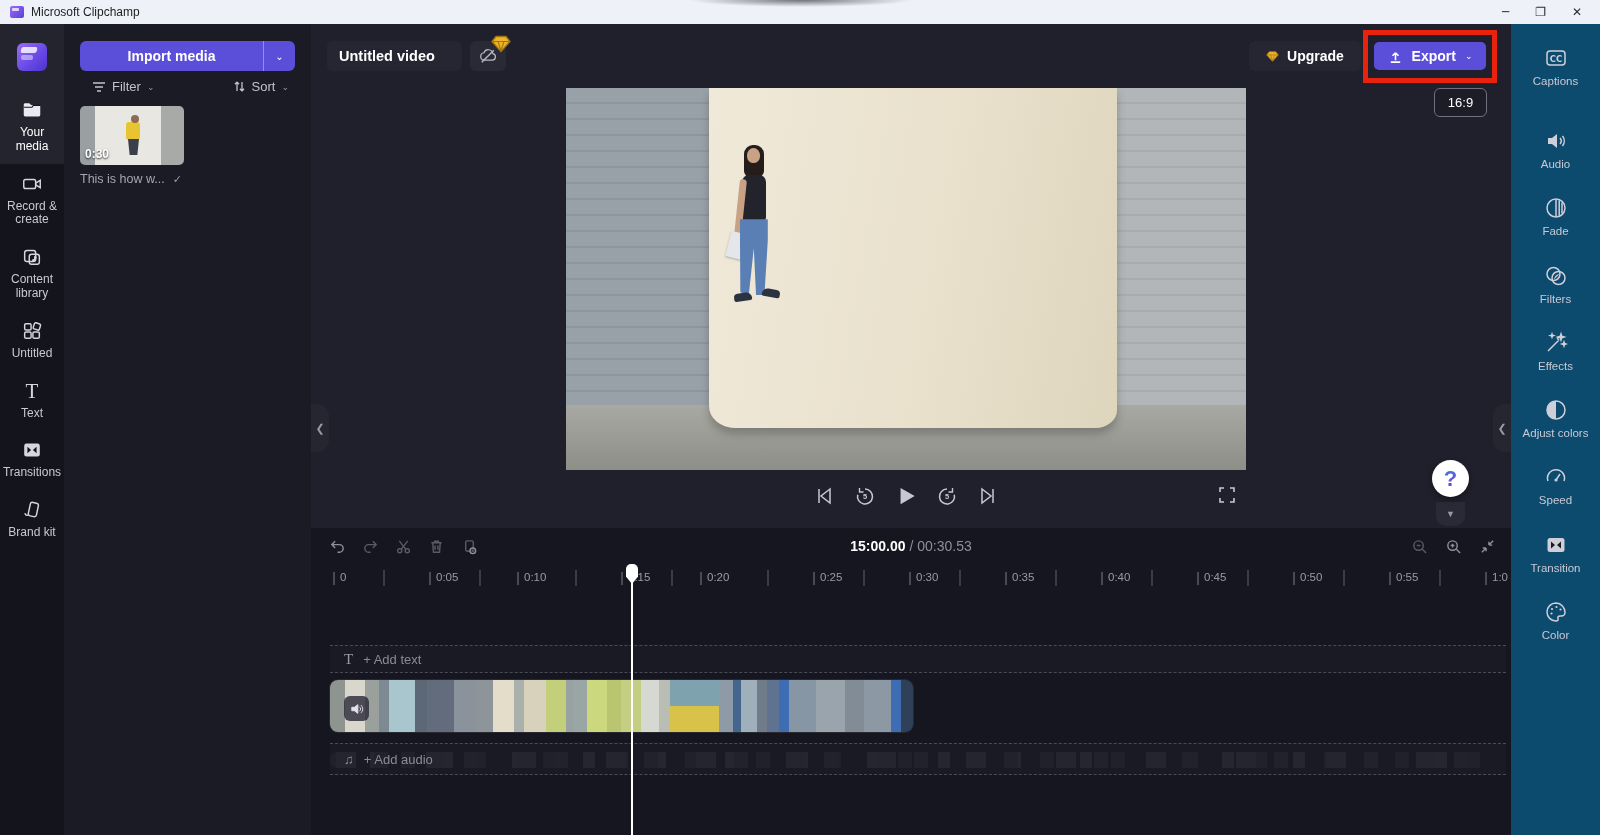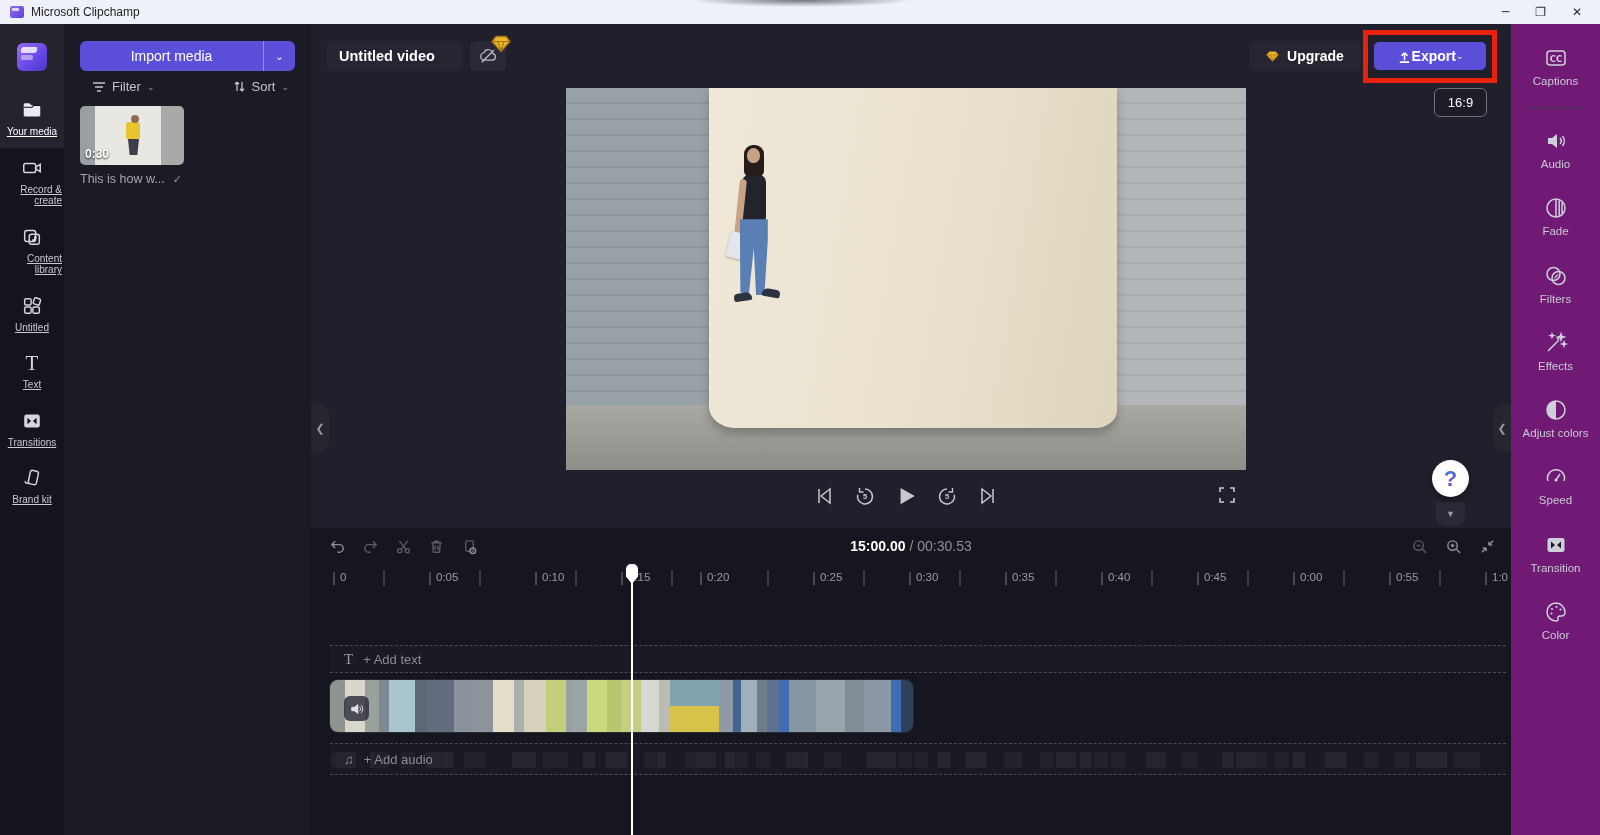--- a/index.html
+++ b/index.html
@@ -17,28 +17,28 @@
   .tb-btn { font-size:12px; color:#2a2a2e; line-height:1; cursor:default; font-family:"DejaVu Sans",sans-serif; }
 
   
   .left-rail { position:absolute; left:0; top:24px; width:64px; height:811px; background:#14141d; z-index:5; }
   .rail-logo-block { width:64px; height:66px; background:#24242f; display:flex; align-items:center; justify-content:center; }
   .rail-logo { width:30px; height:28px; border-radius:6px; background:linear-gradient(135deg,#9a6df5 0%,#6a4ae8 55%,#4d33c8 100%); position:relative; overflow:hidden; }
   .rail-logo::before { content:""; position:absolute; left:4px; top:4px; width:16px; height:6px; background:rgba(255,255,255,.8); border-radius:2px; transform:skewX(-12deg); }
   .rail-logo::after { content:""; position:absolute; left:4px; top:12px; width:12px; height:5px; background:rgba(255,255,255,.45); border-radius:2px; }
   .rail-item { width:64px; padding:9px 2px 10px; display:flex; flex-direction:column; align-items:center; gap:5px; color:#c9c9d4; cursor:pointer; }
   .rail-item.active { background:#24242f; color:#ffffff; }
-  .rail-item .lbl { font-size:10px; text-align:right; line-height:1.15;text-decoration:underline; }
+  .rail-item .lbl { font-size:12px; text-align:center; line-height:1.15; }
   .rail-item svg { width:22px; height:22px; stroke:#d6d6e0; fill:none; stroke-width:1.6; }
   .rail-item .tglyph { font-family:"Liberation Serif","DejaVu Serif",serif; font-size:21px; color:#d6d6e0; line-height:22px; }
 
   
   .media-panel { position:absolute; left:64px; top:24px; width:247px; height:811px; background:#1b1b26; z-index:4; }
   .import-row { display:flex; padding:17px 16px 0; }
-  .import-btn { flex:1; height:30px; background:#5b4fd9; border-radius:6px 0 0 6px; color:#fff; font-size:14px; font-weight:400; display:flex; align-items:center; justify-content:center; cursor:pointer; }
+  .import-btn { flex:1; height:30px; background:#5b4fd9; border-radius:6px 0 0 6px; color:#fff; font-size:14px; font-weight:700; display:flex; align-items:center; justify-content:center; cursor:pointer; }
   .import-chevron { width:32px; height:30px; background:#5b4fd9; border-left:1px solid rgba(255,255,255,.35); border-radius:0 6px 6px 0; color:#fff; display:flex; align-items:center; justify-content:center; font-size:10px; cursor:pointer; }
   .filter-row { display:flex; justify-content:space-between; padding:8px 22px 0 28px; color:#c2c2cd; font-size:13px; }
   .chip { display:flex; align-items:center; gap:6px; cursor:pointer; }
   .chip .cv { font-size:9px; color:#9a9aa6; }
   .thumb-card { margin:12px 0 0 16px; width:104px; cursor:pointer; }
   .thumb { width:104px; height:59px; border-radius:5px; position:relative; overflow:hidden;
     background:linear-gradient(90deg,#9aa0a2 0 14%,#e9e7e2 14% 78%,#a8aaa8 78%);
   }
   .thumb::before { content:""; position:absolute; left:46px; top:16px; width:14px; height:18px; background:#e8c530; border-radius:3px; }
   .thumb::after { content:""; position:absolute; left:48px; top:33px; width:11px; height:16px; background:#3a3f4a; clip-path:polygon(0 0,100% 0,85% 100%,15% 100%); }
@@ -48,21 +48,21 @@
   .thumb-name .ck { font-size:11px; color:#9a9aa6; }
 
   
   .canvas { position:absolute; left:311px; top:24px; width:1200px; height:811px; background:#20202c; z-index:3; }
   .proj-input { position:absolute; left:16px; top:17px; width:135px; height:30px; background:#262633; border:none; border-radius:6px; color:#fff; font-size:14.5px; font-weight:700; padding:0 12px; font-family:inherit; }
   .cloud-btn { position:absolute; left:159px; top:17px; width:36px; height:30px; background:#2a2a37; border-radius:6px; display:flex; align-items:center; justify-content:center; cursor:pointer; }
   .cloud-btn svg { width:20px; height:20px; stroke:#b9b9c4; fill:none; stroke-width:1.5; }
   .gem-badge { position:absolute; right:-5px; top:-7px; }
   .gem { width:13px; height:11px; }
   .upgrade-btn { position:absolute; left:938px; top:17px; width:112px; height:30px; background:#262633; border-radius:6px; display:flex; align-items:center; justify-content:center; gap:8px; color:#fff; font-size:14px; font-weight:700; cursor:pointer; }
-  .export-btn { position:absolute; left:1063px; top:18px; width:112px; height:28px; background:#5b4fd9; border-radius:5px; display:flex; align-items:center; justify-content:center; color:#fff; font-size:14px; font-weight:700; cursor:pointer; }
+  .export-btn { position:absolute; left:1063px; top:18px; width:112px; height:28px; background:#5b4fd9; border-radius:5px; display:flex; align-items:center; justify-content:center; gap:9px; color:#fff; font-size:14px; font-weight:700; cursor:pointer; }
   .export-btn svg { width:15px; height:15px; stroke:#fff; fill:none; stroke-width:1.7; }
   .export-btn .cv { font-size:9px; font-weight:400; }
   .red-box { position:absolute; left:1052px; top:6px; width:134px; height:53px; border:5px solid #e8220c; z-index:40; pointer-events:none; }
   .aspect-badge { position:absolute; left:1123px; top:64px; width:53px; height:29px; border:1px solid #70707e; border-radius:6px; background:#1d1d28; color:#fff; font-size:13px; display:flex; align-items:center; justify-content:center; cursor:pointer; }
 
   
   .preview { position:absolute; left:255px; top:64px; width:680px; height:382px; background:#17171f; overflow:hidden; }
   .pv-floor { position:absolute; left:0; bottom:0; width:100%; height:17%; background:linear-gradient(180deg,#a9a9a4,#8e8e89); }
   .pv-wall-l { position:absolute; left:0; top:0; width:22%; height:83%; background:repeating-linear-gradient(180deg,#99a1a8 0 14px,#8e969d 14px 16px); }
   .pv-wall-r { position:absolute; right:0; top:0; width:20%; height:83%; background:repeating-linear-gradient(180deg,#b3b6b8 0 14px,#a9acae 14px 16px); }
@@ -125,21 +125,21 @@
   .video-clip { position:absolute; left:19px; top:88px; width:583px; height:52px; border-radius:8px; overflow:hidden; display:flex; cursor:pointer; box-shadow:0 0 0 1px rgba(255,255,255,.08); }
   .seg { height:100%; flex:1; }
   .speaker-badge { position:absolute; left:14px; top:16px; width:25px; height:25px; background:rgba(40,40,55,.8); border-radius:6px; display:flex; align-items:center; justify-content:center; z-index:3; }
   .speaker-badge svg { width:14px; height:14px; stroke:#e2e2ea; fill:#e2e2ea; stroke-width:1; }
 
   .playhead { position:absolute; left:313px; top:540px; width:16px; height:271px; z-index:25; pointer-events:none; }
   .ph-line { position:absolute; left:7px; top:10px; width:2px; height:261px; background:#fff; }
   .ph-head { position:absolute; left:2px; top:0; width:12px; height:20px; background:#fff; border-radius:5px 5px 2px 2px; clip-path:polygon(0 0,100% 0,100% 62%,50% 100%,0 62%); cursor:ew-resize; pointer-events:auto; }
 
   
-  .right-rail { position:absolute; left:1511px; top:24px; width:89px; height:811px; background:#701a75; z-index:5; display:flex; flex-direction:column; align-items:center; padding-top:14px; }
+  .right-rail { position:absolute; left:1511px; top:24px; width:89px; height:811px; background:#0c4a6e; z-index:5; display:flex; flex-direction:column; align-items:center; padding-top:14px; }
   .rr-item { width:89px; padding:8px 2px; display:flex; flex-direction:column; align-items:center; gap:5px; color:#c9c9d4; cursor:pointer; margin-bottom:9px; }
   .rr-item .lbl { font-size:11.5px; text-align:center; line-height:1.15; }
   .rr-item svg { width:24px; height:24px; stroke:#cfcfda; fill:none; stroke-width:1.5; }
   .rr-div { width:56px; height:1px; background:#3c3c48; margin:2px 0 13px; }
 </style>
 </head>
 <body>
 
 <div class="app">
 
@@ -399,29 +399,29 @@
                 <path d="M15 3l-4.5 4.5M10.5 7.5H14M10.5 7.5V4M3 15l4.5-4.5M7.5 10.5H4M7.5 10.5V14"></path>
               </svg>
             </div>
         </div>
       </div>
 
       <div class="ruler">
         <div class="ruler-ticks"></div>
         <span class="rl" style="left:29px">0</span>
         <span class="rl" style="left:125px">0:05</span>
-        <span class="rl" style="left:231px">0:10</span>
+        <span class="rl" style="left:213px">0:10</span>
         <span class="rl" style="left:317px">0:15</span>
         <span class="rl" style="left:396px">0:20</span>
         <span class="rl" style="left:509px">0:25</span>
         <span class="rl" style="left:605px">0:30</span>
         <span class="rl" style="left:701px">0:35</span>
         <span class="rl" style="left:797px">0:40</span>
         <span class="rl" style="left:893px">0:45</span>
-        <span class="rl" style="left:989px">0:00</span>
+        <span class="rl" style="left:989px">0:50</span>
         <span class="rl" style="left:1085px">0:55</span>
         <span class="rl" style="left:1181px">1:0</span>
       </div>
 
       <div class="tracks">
         <div class="track-dashed track-text">
           <span class="tico">T</span>
           <span>+ Add text</span>
         </div>
 

